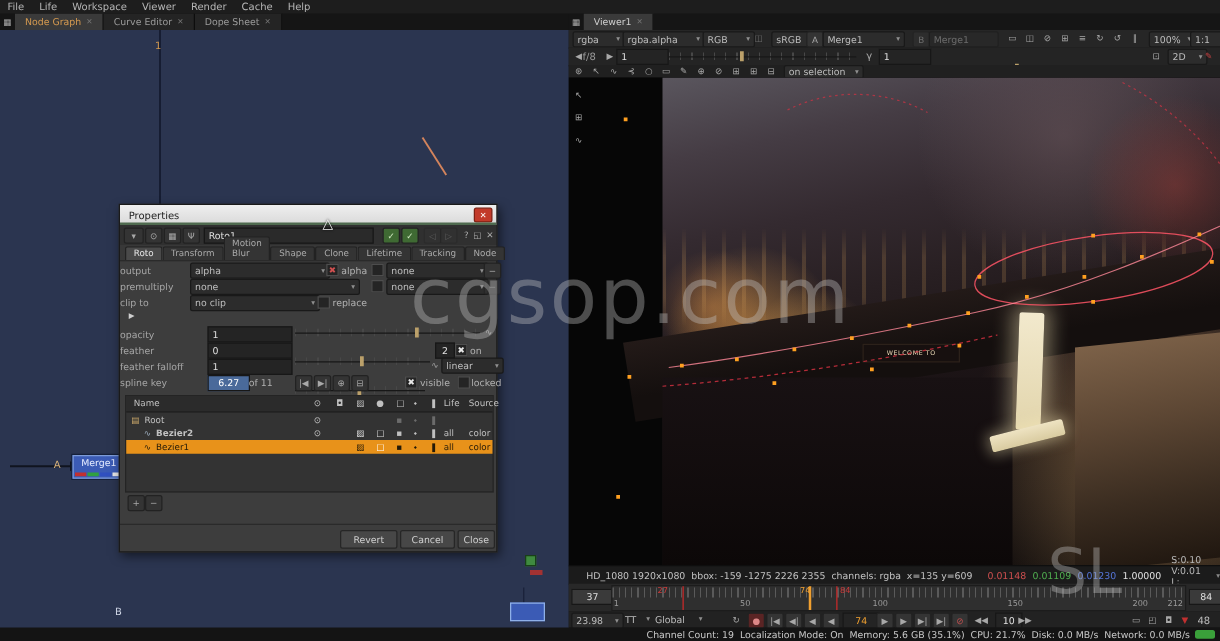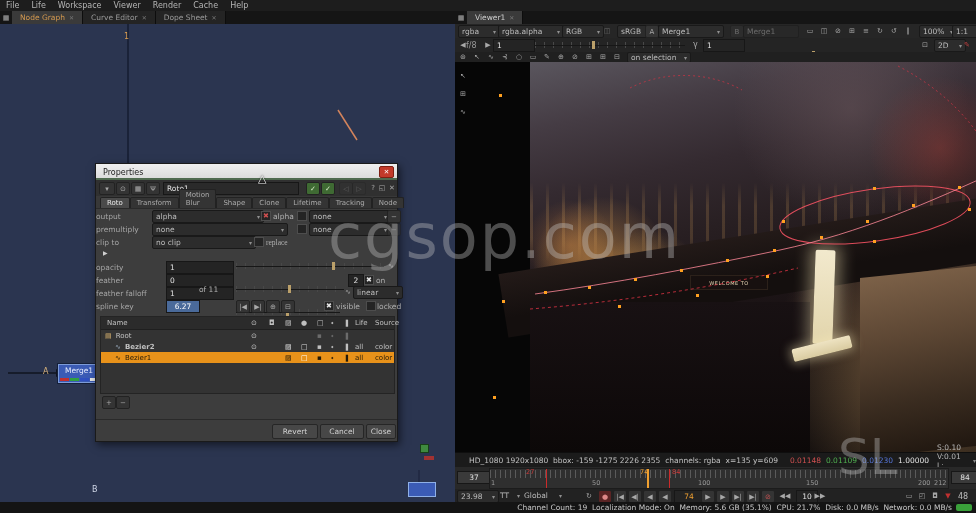--- a/index.html
+++ b/index.html
@@ -277,21 +277,21 @@
   </div>
 
   <div class="abs" style="left:455px;top:467px;width:521px;height:22px;background:#282828;">
     <span class="vbox abs" style="left:2px;top:4px;width:26px;justify-content:center;background:#3a3a3a;">37</span>
     <div class="abs" style="left:34px;top:1px;width:458px;height:19px;background:#2f2f2f;border:1px solid #1c1c1c;">
       <div class="tl-ticks"></div>
       <span class="abs" style="left:1px;top:10px;color:#9a9a9a;font-size:6.5px;">1</span>
       <span class="abs" style="left:102px;top:10px;color:#9a9a9a;font-size:6.5px;">50</span>
       <span class="abs" style="left:208px;top:10px;color:#9a9a9a;font-size:6.5px;">100</span>
       <span class="abs" style="left:316px;top:10px;color:#9a9a9a;font-size:6.5px;">150</span>
-      <span class="abs" style="left:428px;top:10px;color:#9a9a9a;font-size:6.5px;">200</span>
+      <span class="abs" style="left:416px;top:10px;color:#9a9a9a;font-size:6.5px;">200</span>
       <span class="abs" style="left:444px;top:10px;color:#9a9a9a;font-size:6.5px;">212</span>
       <div class="abs" style="left:56px;top:0;width:1px;height:19px;background:#cc2a2a;"></div>
       <span class="abs" style="left:36px;top:-1px;color:#cc3a3a;font-size:6.5px;">27</span>
       <div class="abs" style="left:157px;top:0;width:2px;height:19px;background:#f0a030;"></div>
       <span class="abs" style="left:150px;top:-1px;color:#f0a030;font-size:6.5px;">74</span>
       <div class="abs" style="left:179px;top:0;width:1px;height:19px;background:#cc2a2a;"></div>
       <span class="abs" style="left:182px;top:-1px;color:#cc3a3a;font-size:6.5px;">84</span>
     </div>
     <span class="vbox abs" style="left:496px;top:4px;width:20px;justify-content:center;background:#3a3a3a;">84</span>
   </div>
@@ -395,21 +395,21 @@
         <span class="cv">▾</span>
       </div>
     <span class="ibtn abs" style="left:291px;top:59px;width:9px;opacity:.5;">−</span>
 
     <span class="lbl abs" style="left:0;top:74px;width:52px;">clip to</span>
     <div class="dd abs" style="left:56px;top:72px;width:96px;">
         <span>no clip</span>
         <span class="cv">▾</span>
       </div>
     <span class="chk abs" style="left:158px;top:73px;"></span>
-    <span class="abs" style="left:170px;top:74px;color:#b0b0b0;font-size:7.5px;font-family:Liberation Serif, serif;">replace</span>
+    <span class="abs" style="left:170px;top:74px;color:#b0b0b0;font-size:7.5px;">replace</span>
 
     <span class="abs" style="left:7px;top:85px;color:#cfcfcf;font-size:6px;">▶</span>
 
     <span class="lbl abs" style="left:0;top:99px;width:66px;">opacity</span>
     <span class="vbox abs" style="left:70px;top:97px;width:60px;">1</span>
     <div class="sl abs" style="left:140px;top:97px;width:148px;">
       <div class="ticks"></div>
         <div class="track"></div>
       <div class="handle" style="left:96px;"></div>
     </div>
@@ -434,21 +434,21 @@
       <div class="handle" style="left:50px;"></div>
     </div>
     <span class="ibtn flat abs" style="left:246px;top:122px;width:10px;">∿</span>
     <div class="dd abs" style="left:257px;top:122px;width:42px;">
         <span>linear</span>
         <span class="cv">▾</span>
       </div>
 
     <span class="lbl abs" style="left:0;top:138px;width:66px;">spline key</span>
     <span class="vbox abs" style="left:70px;top:136px;width:26px;background:#4a6a9a;color:#fff;justify-content:center;">6.27</span>
-    <span class="abs" style="left:103px;top:121px;color:#b0b0b0;font-size:7.5px;">of 11</span>
+    <span class="abs" style="left:103px;top:138px;color:#b0b0b0;font-size:7.5px;">of 11</span>
     <span class="ibtn abs" style="left:140px;top:136px;">|◀</span>
     <span class="ibtn abs" style="left:155px;top:136px;">▶|</span>
     <span class="ibtn abs" style="left:170px;top:136px;">⊕</span>
     <span class="ibtn abs" style="left:185px;top:136px;">⊟</span>
     <span class="chk abs" style="left:228px;top:137px;color:#e8e8e8;">✖</span>
     <span class="abs" style="left:240px;top:138px;color:#b0b0b0;font-size:7.5px;">visible</span>
     <span class="chk abs" style="left:270px;top:137px;"></span>
     <span class="abs" style="left:281px;top:138px;color:#b0b0b0;font-size:7.5px;">locked</span>
 
     <div class="abs" style="left:4px;top:152px;width:293px;height:76px;background:#333;border:1px solid #242424;">

